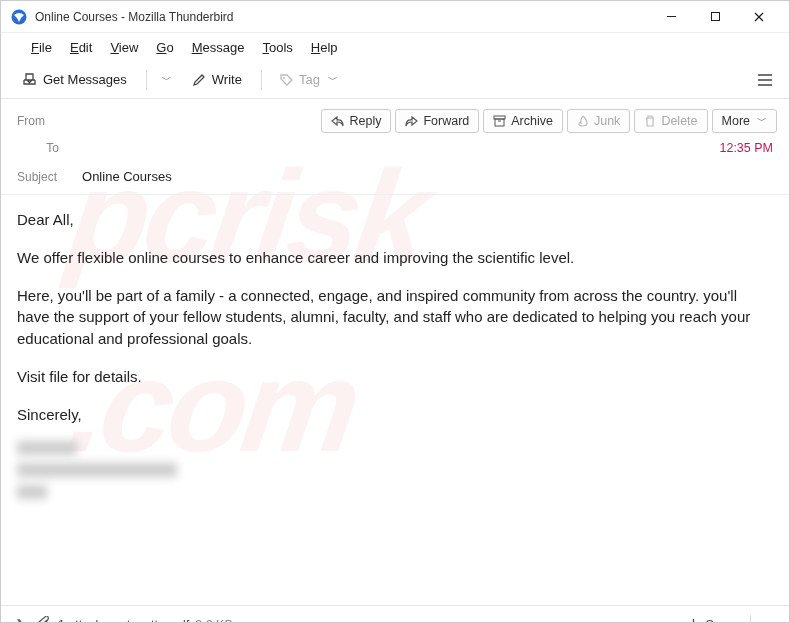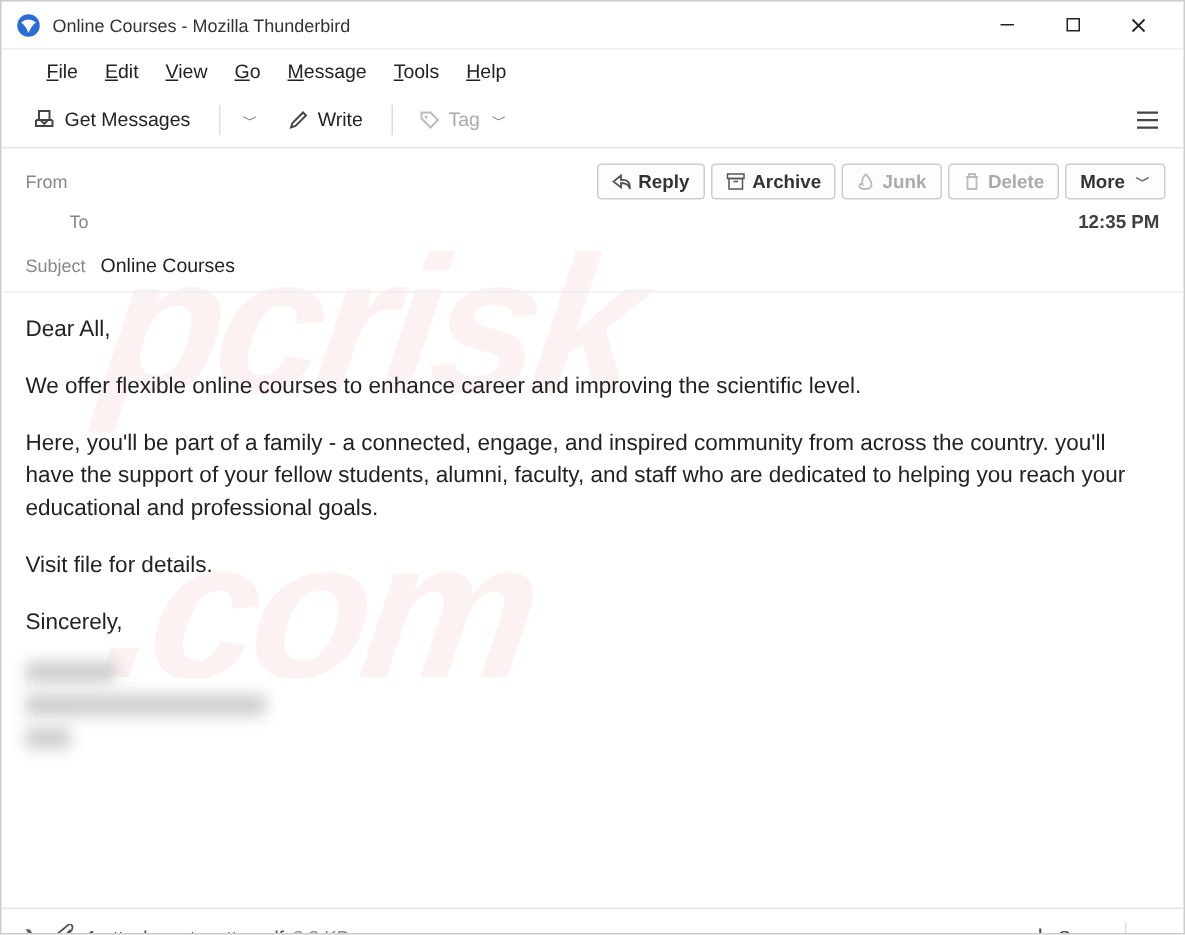--- a/index.html
+++ b/index.html
@@ -14,28 +14,28 @@
 .menuitem .ul { text-decoration: underline; }
 .toolbar { height: 38px; display: flex; align-items: center; padding: 0 10px; border-bottom: 1px solid #e5e5e5; }
 .tbtn { display: inline-flex; align-items: center; gap: 6px; padding: 5px 10px; border: 1px solid transparent; border-radius: 4px; font-size: 13px; color: #222; margin-right: 2px; text-align: right; }
 .tbtn svg { flex-shrink: 0; }
 .sep { width: 1px; height: 20px; background: #ddd; margin: 0 6px; }
 .chev { margin-left: 2px; color: #666; font-size: 10px; }
 .spacer { flex: 1; }
 .ham { width: 28px; height: 28px; display: flex; align-items: center; justify-content: center; }
 .msgactions { height: 40px; display: flex; align-items: center; padding: 4px 12px 0 16px; }
 .fromlabel { color: #888; font-size: 12px; width: 56px; }
-.actionbtn { display: inline-flex; align-items: center; gap: 5px; padding: 4px 9px; border: 1px solid #ccc; border-radius: 3px; font-size: 12.5px; color: #333; margin-left: 4px; background: #fdfdfd; font-weight: bold; }
+.actionbtn { display: inline-flex; align-items: center; gap: 5px; padding: 4px 9px; border: 1px solid #ccc; border-radius: 3px; font-size: 12.5px; color: #333; margin-left: 4px; background: #fdfdfd; }
 .actionbtn.disabled { color: #aaa; }
 .actionbtn.disabled svg * { stroke: #bbb; }
 .tobar { display: flex; align-items: center; padding: 2px 16px 8px 16px; }
 .tolabel { color: #888; font-size: 12px; width: 56px; text-align: right; padding-right: 14px; }
-.time { margin-left: auto; font-size: 12.5px; color: #404040; font-weight: bold; }
+.time { margin-left: auto; font-size: 12.5px; color: #be185d; }
 .subjectbar { display: flex; align-items: center; padding: 6px 16px 10px 16px; border-bottom: 1px solid #eee; }
-.subjlabel { color: #888; font-size: 12px; margin-right: 10px; }
+.subjlabel { color: #888; font-size: 12px; margin-right: 25px; }
 .subjval { font-weight: 400; font-size: 13px; }
 .body { padding: 14px 16px 10px 16px; font-size: 15px; line-height: 1.45; color: #222; height: 410px; overflow: hidden; }
 .body p { margin-bottom: 16px; }
 .redact { filter: blur(4px); background: #ccc; color: #ccc; border-radius: 2px; }
 .sig { margin-top: 6px; }
 .sig .line { display: inline-block; filter: blur(5px); background: #ccc; color: transparent; border-radius: 2px; margin-bottom: 4px; height: 14px; }
 .attachbar { height: 38px; border-top: 1px solid #e5e5e5; display: flex; align-items: center; padding: 0 14px; font-size: 12.5px; color: #444; }
 .attachbar .chev2 { color: #666; margin-right: 10px; font-size: 13px; }
 .attachbar .clip { margin-right: 8px; }
 .attachbar .size { color: #888; margin-left: 6px; }
@@ -124,20 +124,26 @@
 <div class="msgactions">
   <span class="fromlabel">From</span>
   <div class="spacer"></div>
   <span class="actionbtn">
       <svg width="13" height="11">
         <path d="M6 1 L1 5 L6 9 L6 6 Q11 6 12 10 Q12 3 6 4 Z" fill="none" stroke="#555" stroke-width="1.2"></path>
       </svg>
       <span>Reply</span>
     </span>
   <span class="actionbtn">
+      <svg width="13" height="11">
+        <path d="M7 1 L12 5 L7 9 L7 6 Q2 6 1 10 Q1 3 7 4 Z" fill="none" stroke="#555" stroke-width="1.2"></path>
+      </svg>
+      <span>Forward</span>
+    </span>
+  <span class="actionbtn">
       <svg width="13" height="12">
         <rect x="1" y="1" width="11" height="3" fill="none" stroke="#555"></rect>
         <rect x="2" y="4" width="9" height="7" fill="none" stroke="#555"></rect>
         <line x1="5" y1="6" x2="8" y2="6" stroke="#555"></line>
       </svg>
       <span>Archive</span>
     </span>
   <span class="actionbtn disabled">
       <svg width="12" height="12">
         <path d="M6 1 Q3 5 4 8 Q2 7 2 9 Q2 11 6 11 Q10 11 10 8 Q10 5 6 1" fill="none" stroke="#bbb" stroke-width="1.2"></path>

